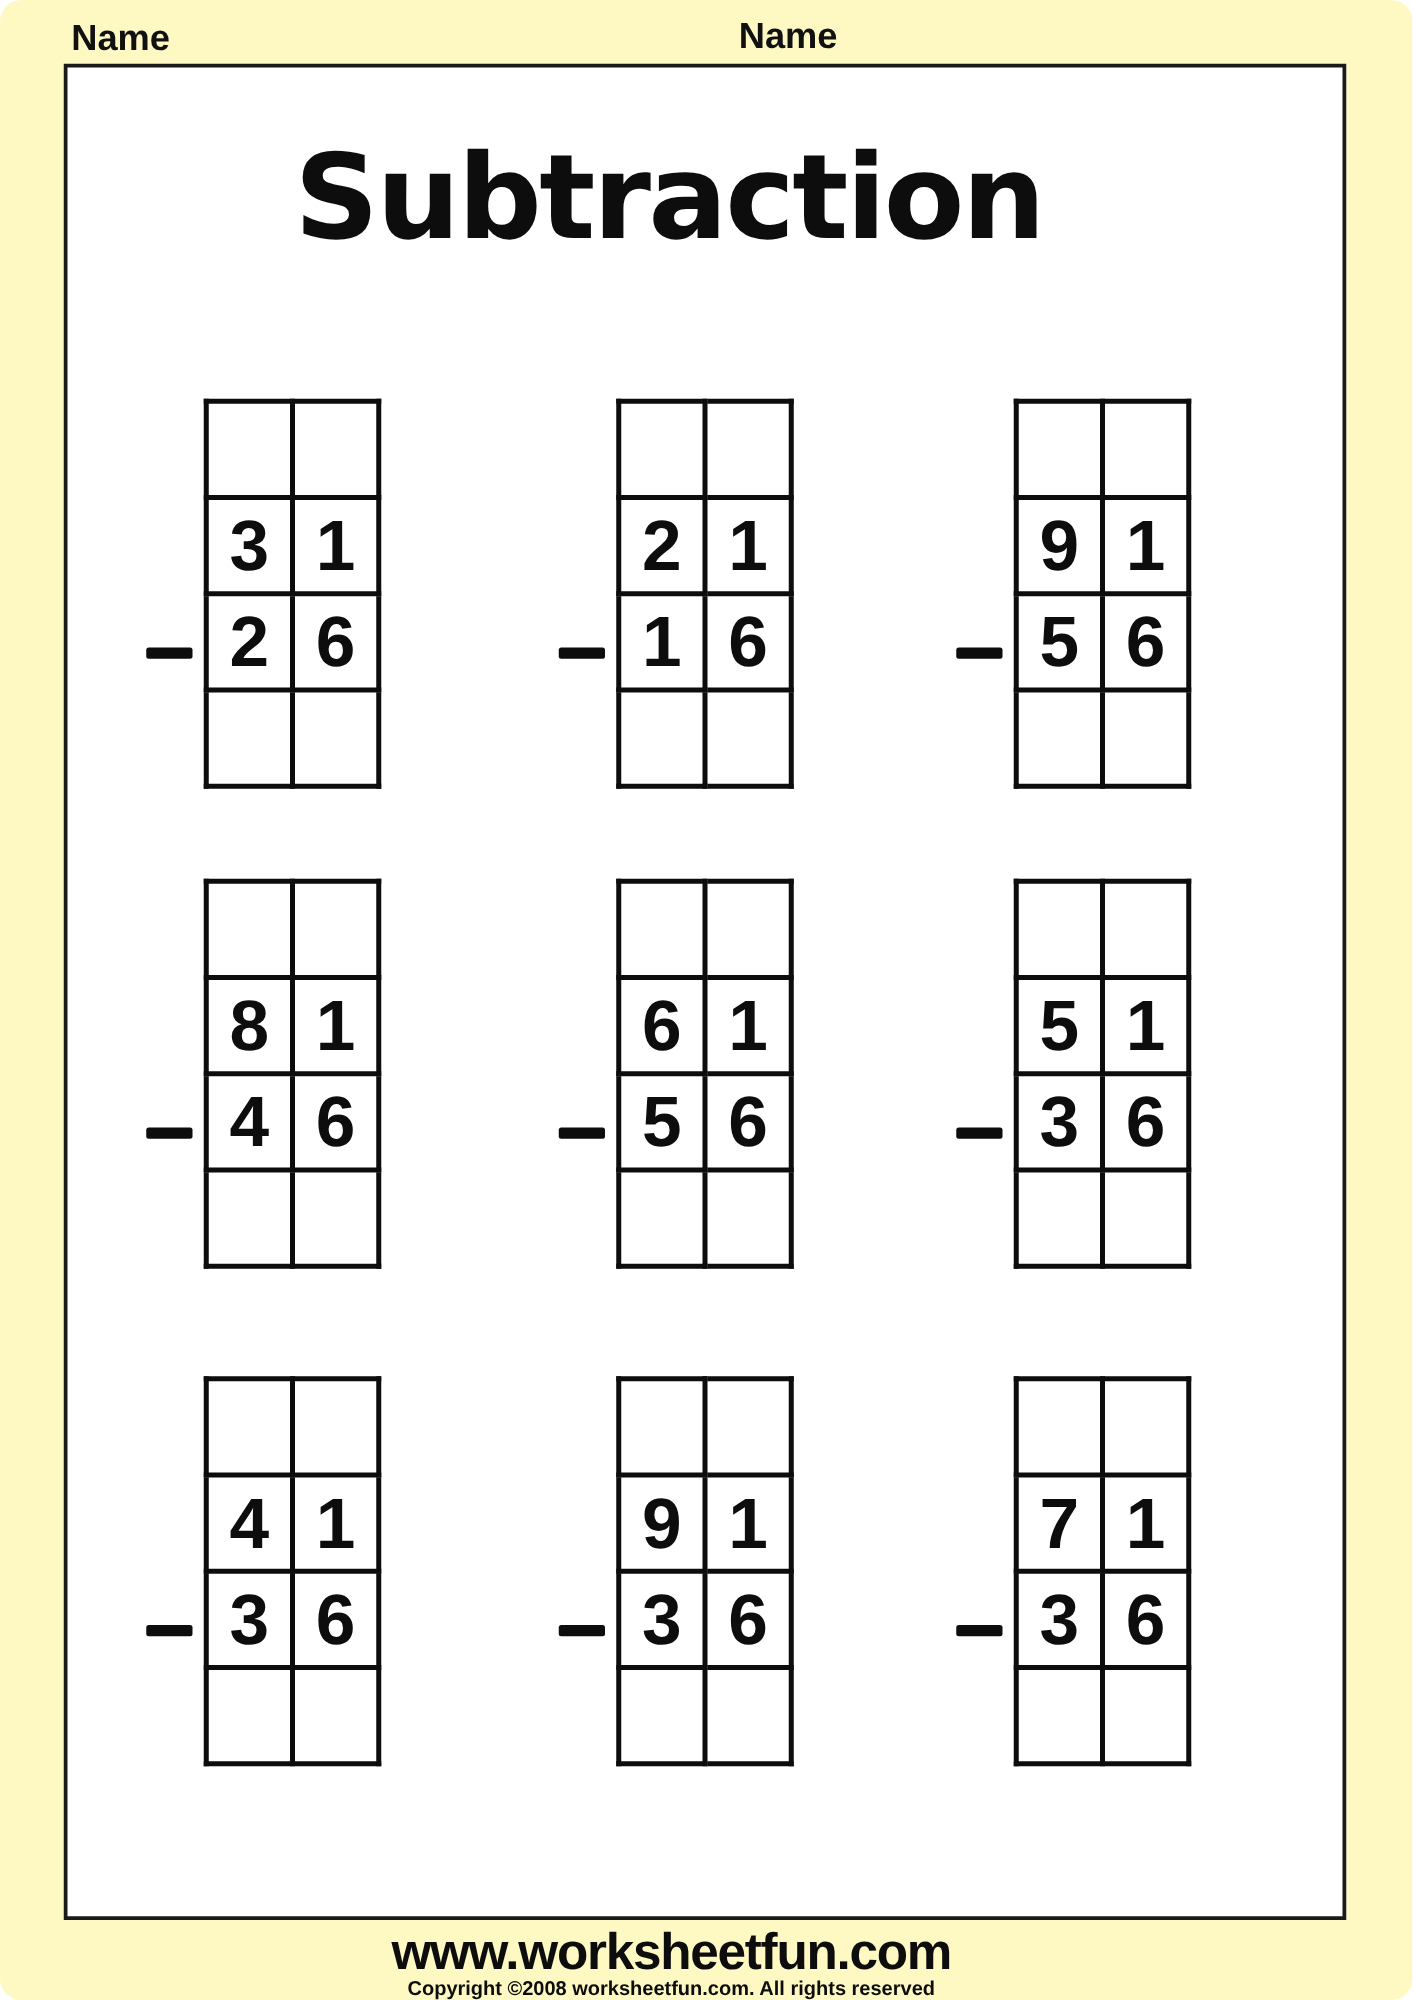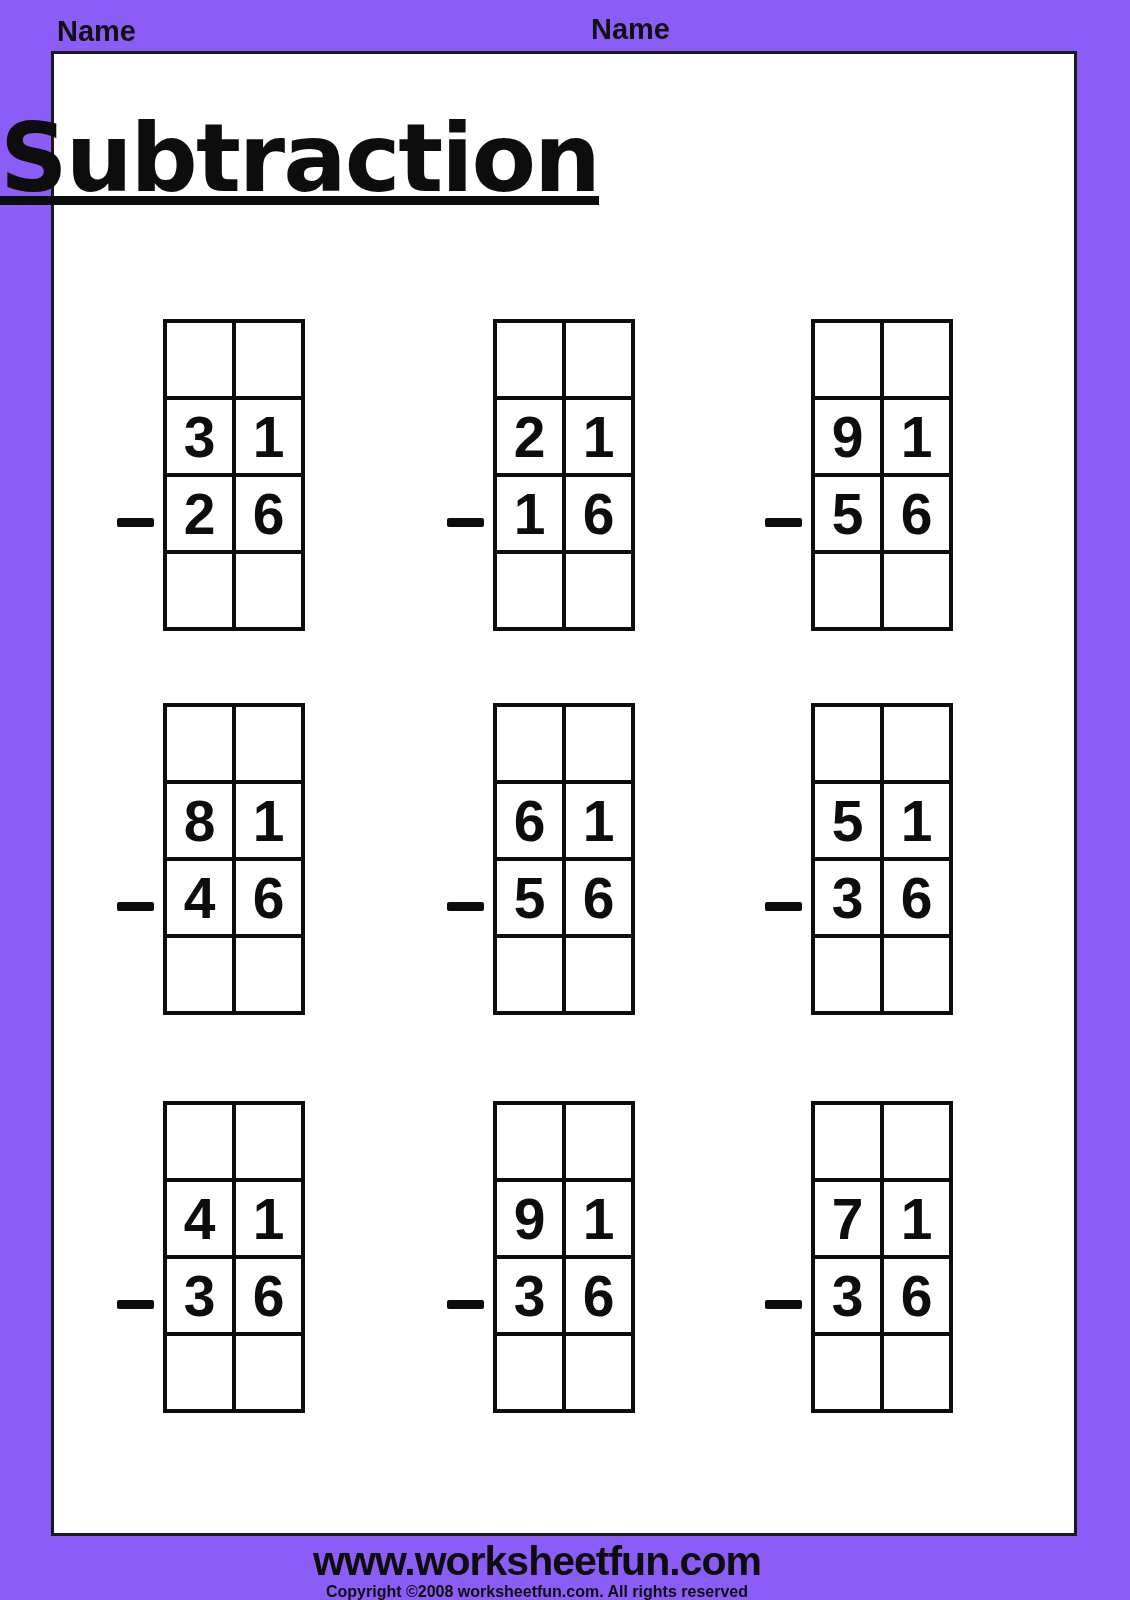--- a/index.html
+++ b/index.html
@@ -1,23 +1,24 @@
 <!DOCTYPE html>
 <html><head>
 <meta charset="utf-8">
 <style>
   html, body { margin:0; padding:0; background:#ffffff; }
   .page {
     position:relative;
     width:1130px;
     height:1600px;
-    background:#8b5cf6;
+    background:#fef9c3;
     font-family:"Liberation Sans", sans-serif;
     color:#0d0d0d;
     overflow:hidden;
+    border-radius:17px;
   }
   .field-label {
     position:absolute;
     font-weight:bold;
     font-size:29px;
     color:#111111;
   }
   .name-label { left:57px; top:15px; }
   .date-label { left:591px; top:13px; }
   .sheet-border {
@@ -26,26 +27,26 @@
     left:51px; top:51px;
     width:1026px; height:1485px;
     border:3px solid #1a1a1a;
     background:#ffffff;
   }
   .title {
     position:absolute;
     top:104px; left:0;
     width:1070px;
     margin:0;
+    text-align:center;
     font-family:"DejaVu Sans", sans-serif;
     font-weight:bold;
     font-size:94px;
     letter-spacing:-2px;
     color:#0d0d0d;
-    text-decoration:underline;
   }
   .problem { position:absolute; width:190px; height:312px; }
   .minus {
     position:absolute;
     left:0; top:199px;
     width:37px; height:9px;
     background:#0d0d0d;
     border-radius:2px;
   }
   .grid {

